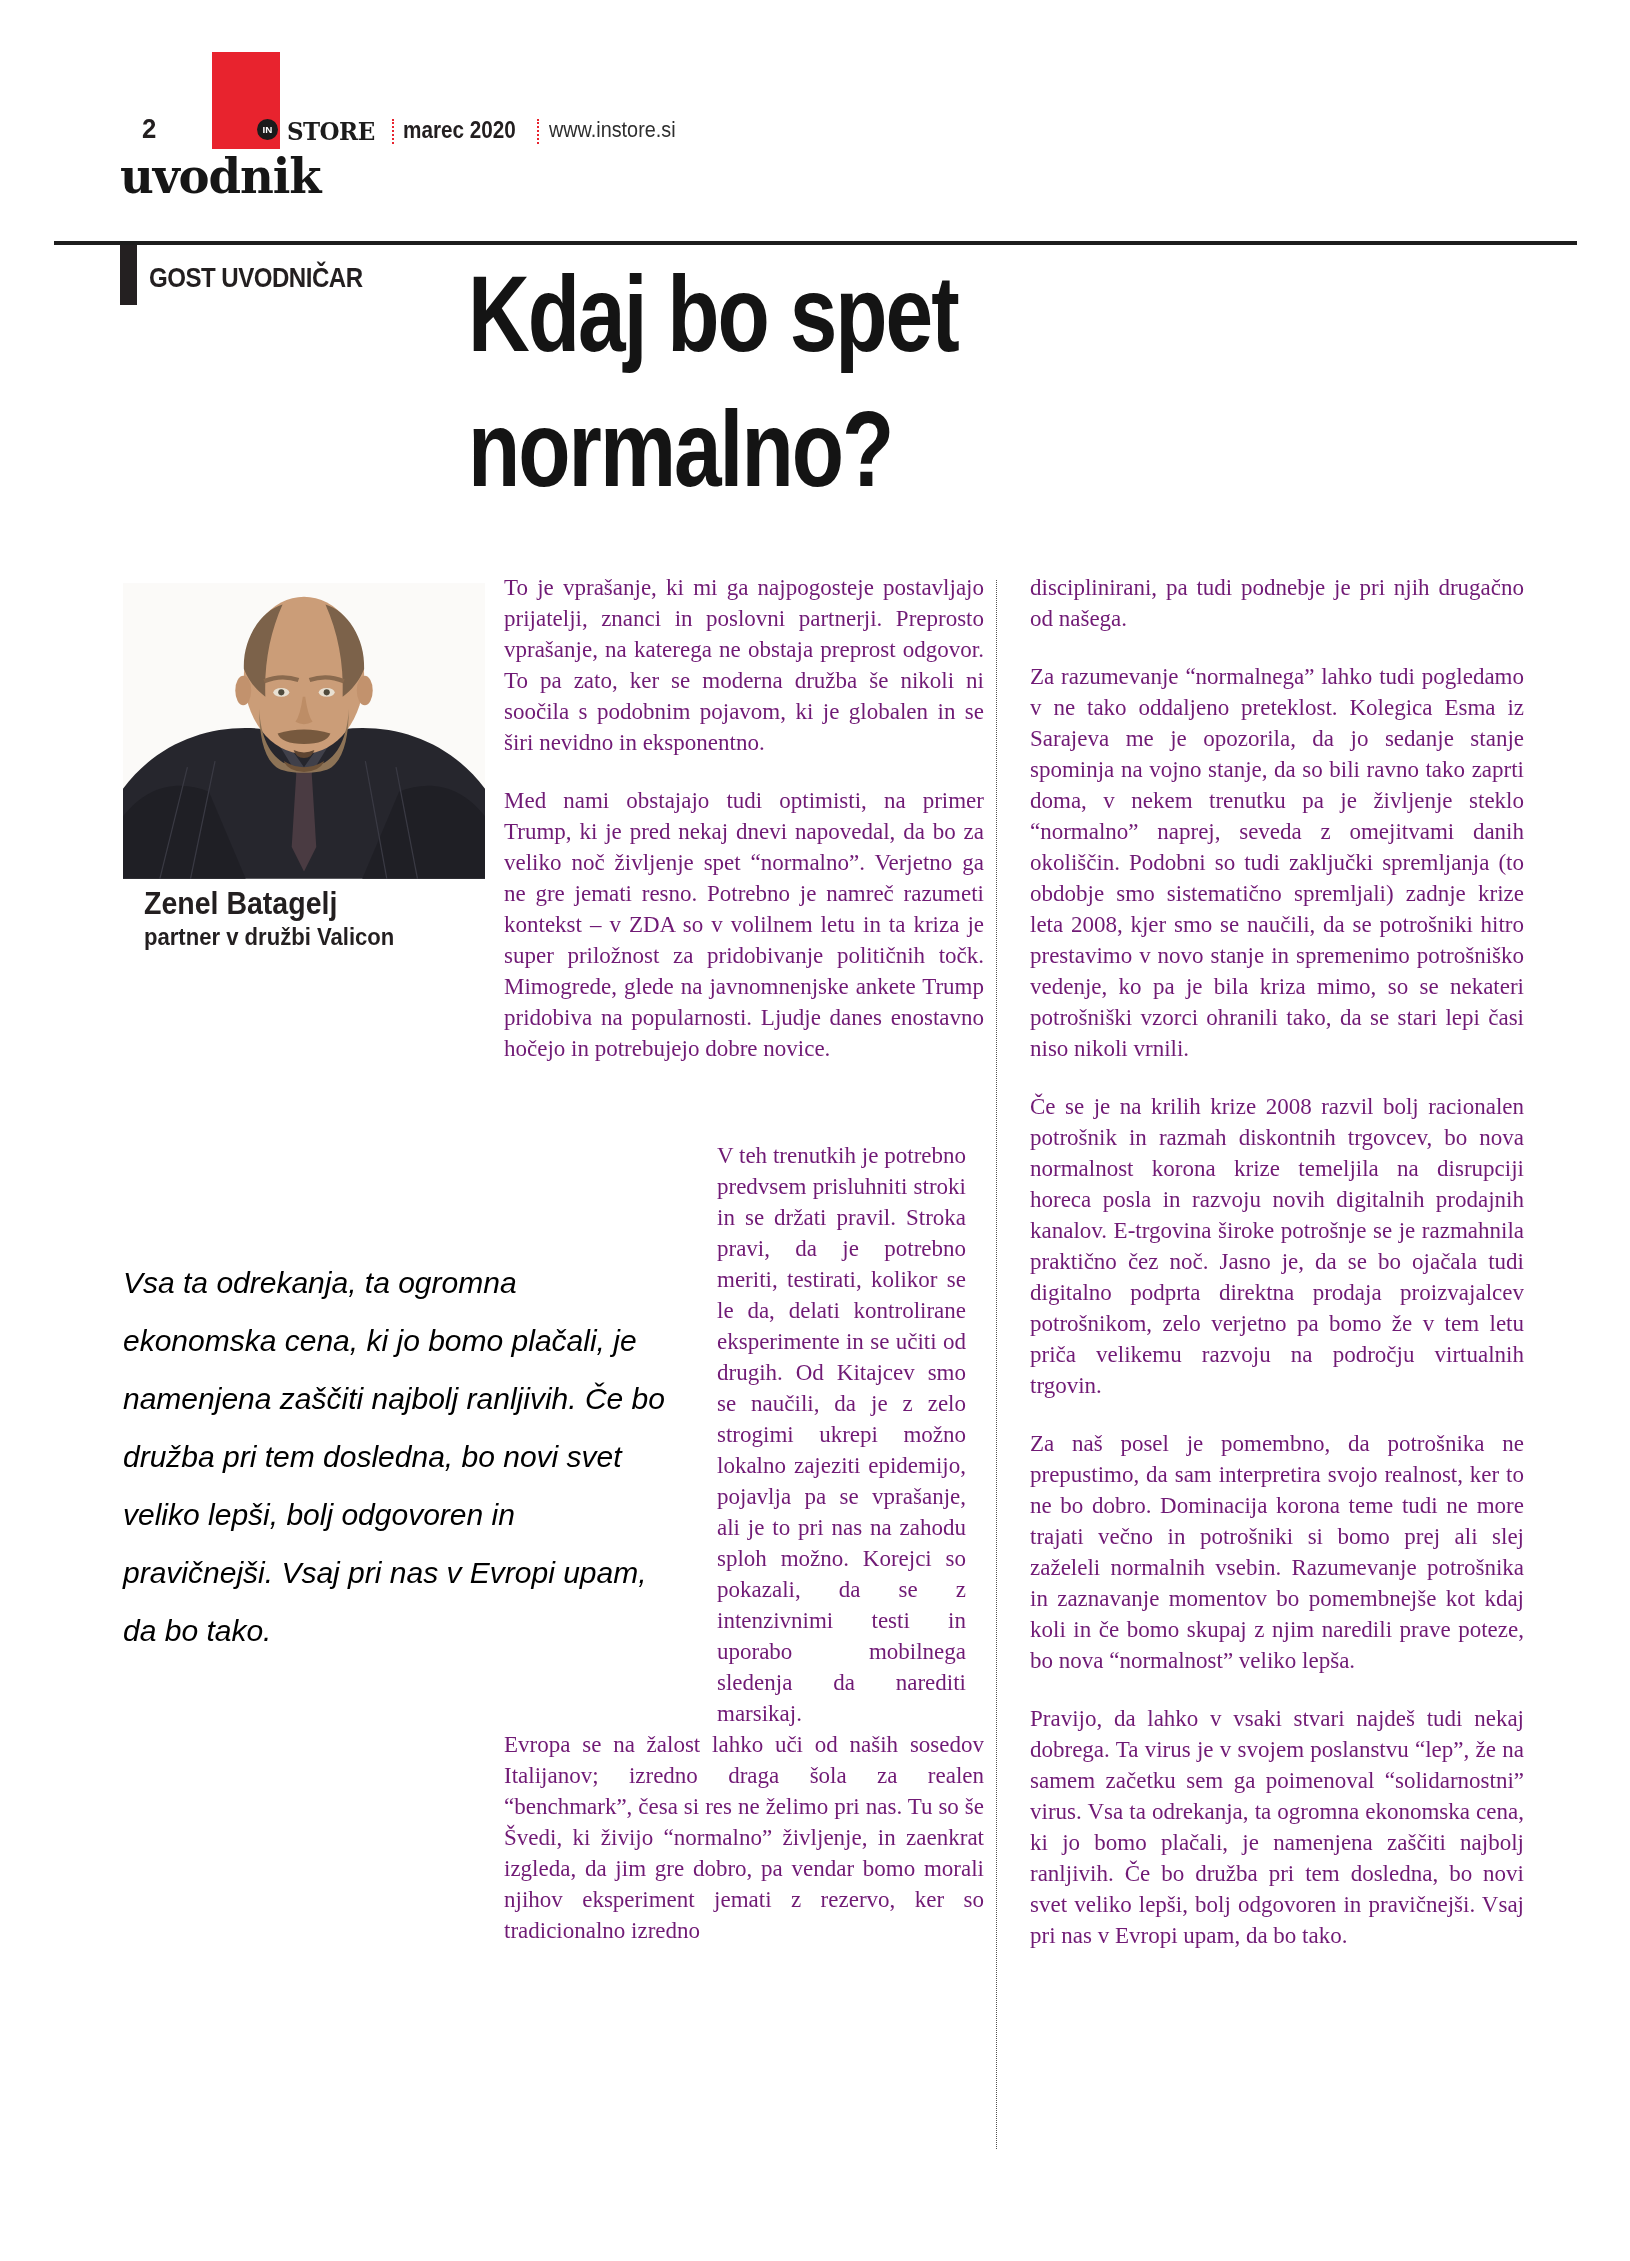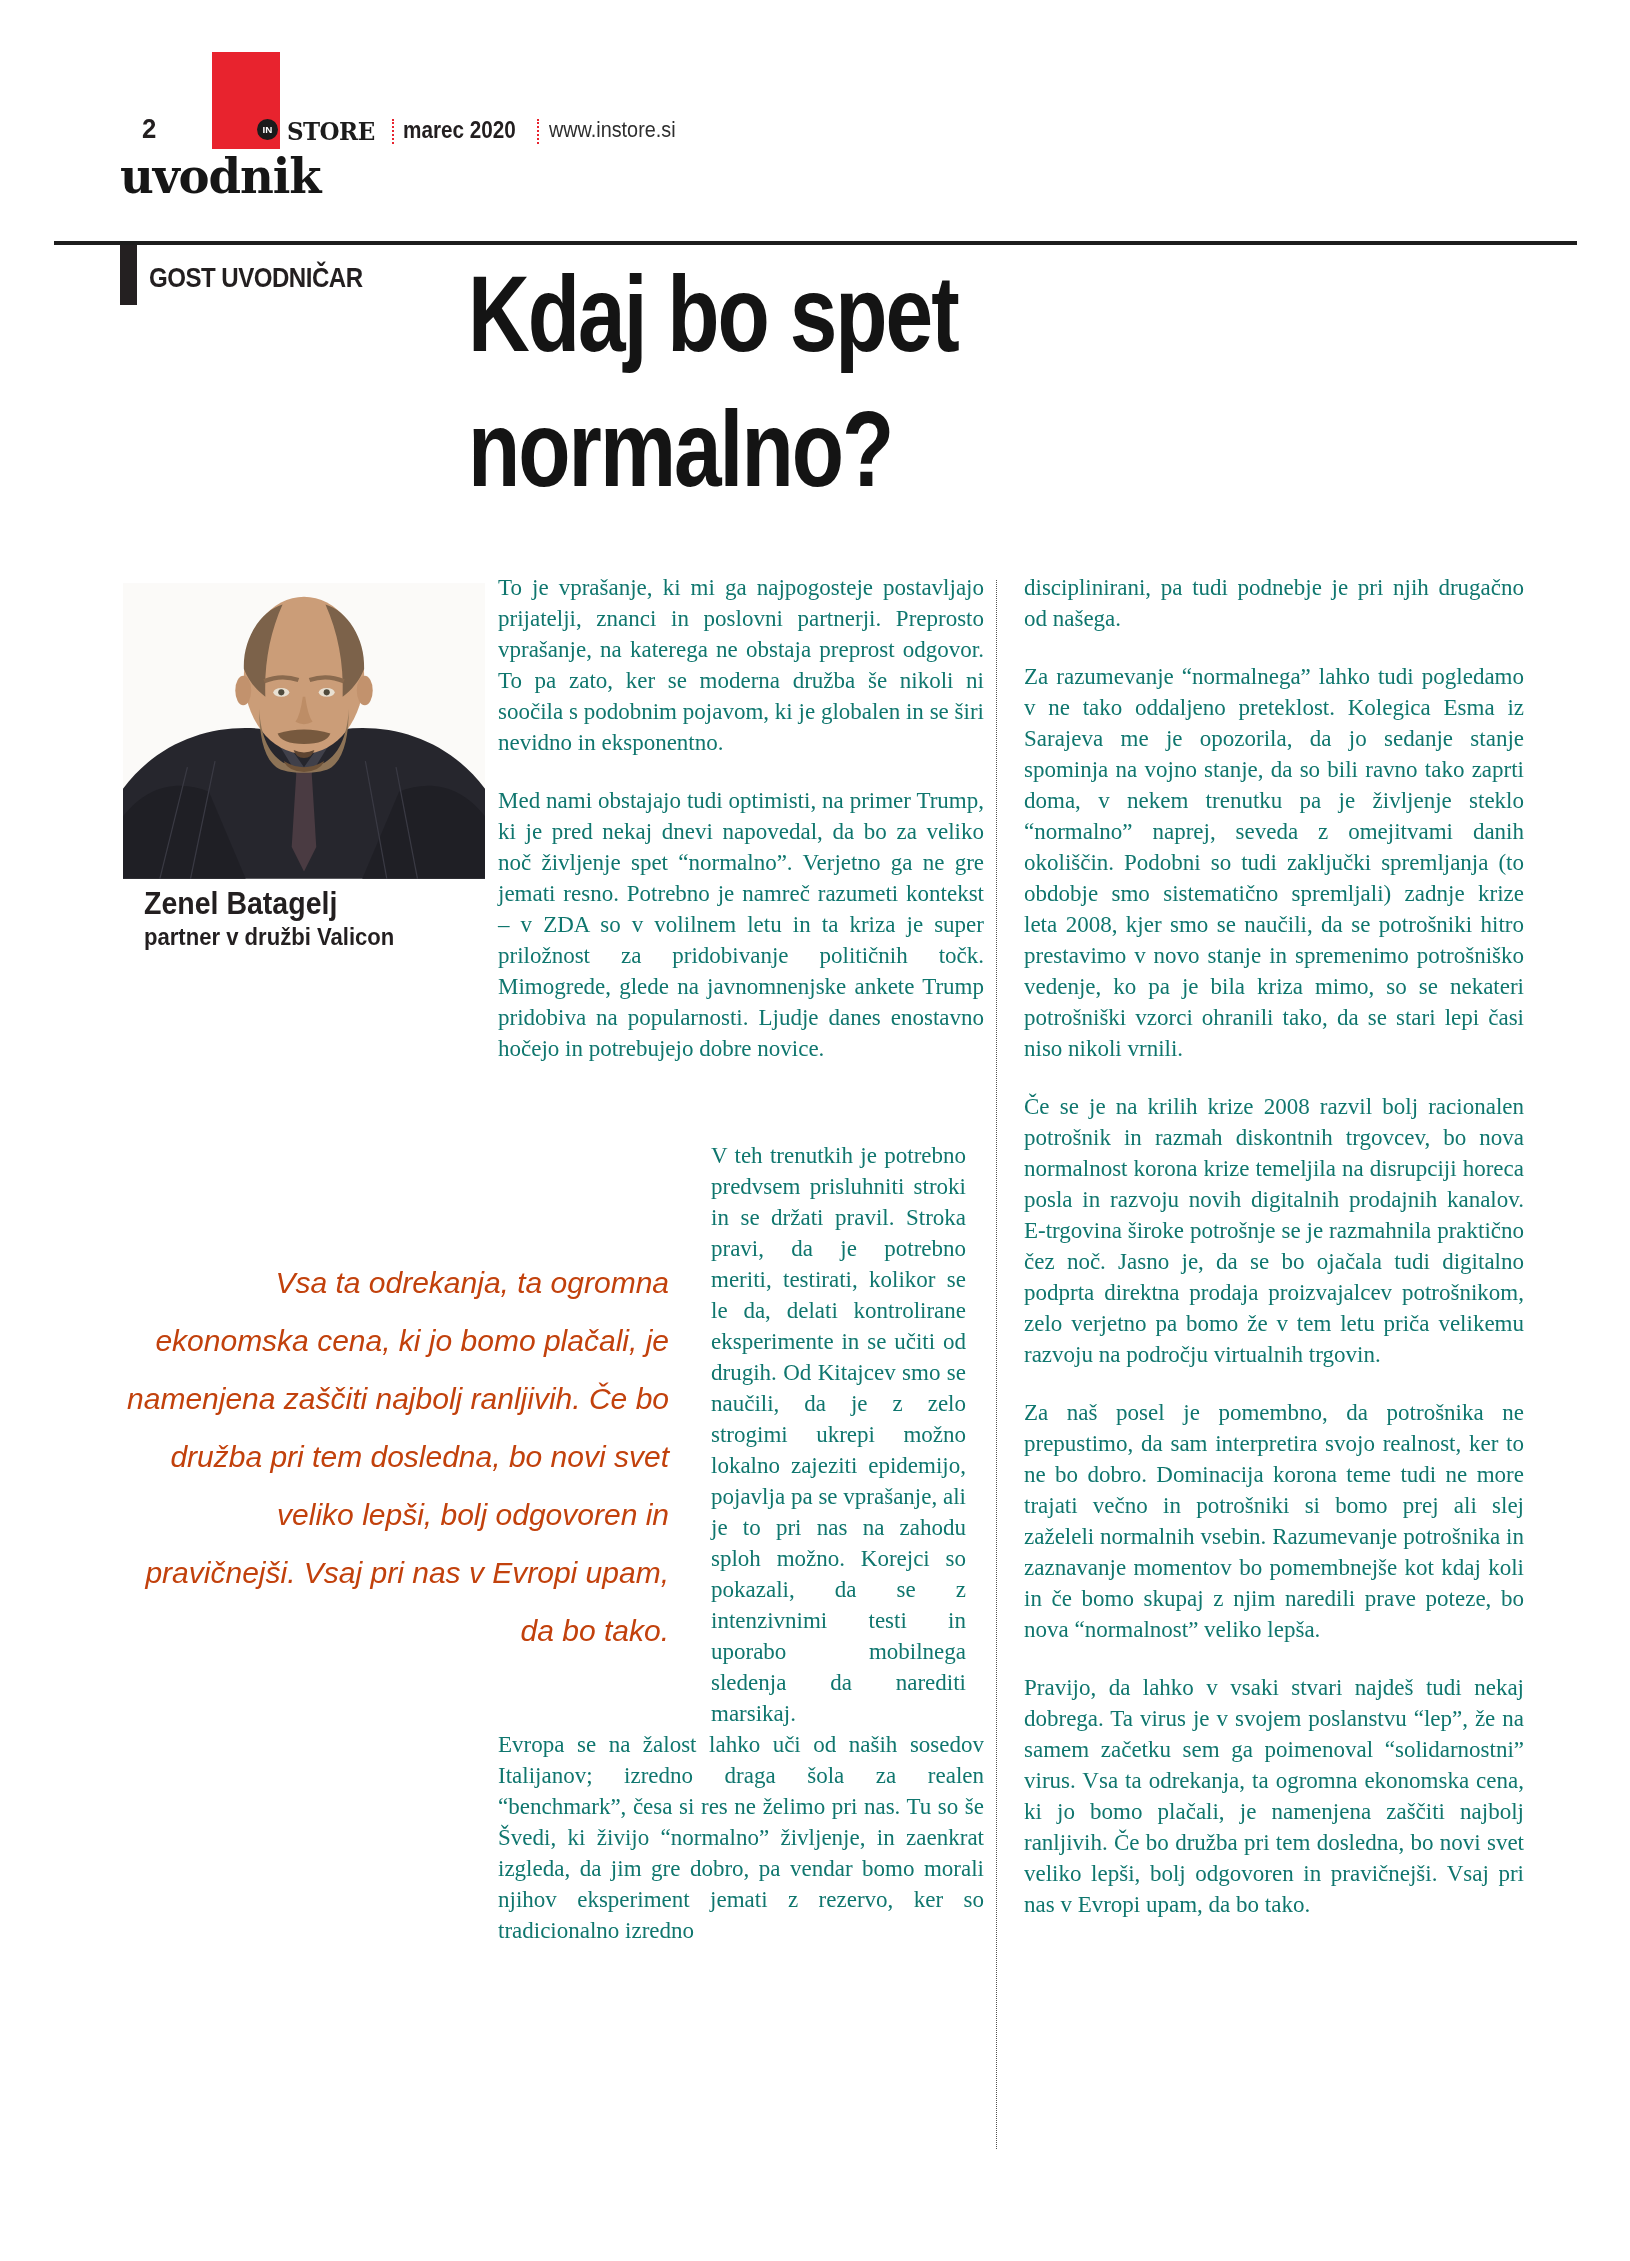--- a/index.html
+++ b/index.html
@@ -90,33 +90,33 @@
   }
   .author-role{
     position:absolute;left:144px;top:925px;
     font-family:"Liberation Sans",sans-serif;font-weight:bold;
     font-size:24px;line-height:1;color:#231f20;
     transform:scaleX(.92);transform-origin:left top;
   }
   
   .textcol{position:absolute;}
   .textcol .para{
-    margin:0 0 27px 10px;
+    margin:0 0 27px 16px;
     font-size:23px;line-height:31px;
-    text-align:justify;color:#0f766e;
+    text-align:justify;color:#701a75;
   }
   .textcol .para b{font-weight:normal;}
   .col-left-top{left:488px;top:572px;width:496px;}
   .col-narrow{left:701px;top:1140px;width:265px;}
   .col-left-bottom{left:488px;top:1729px;width:496px;}
   .col-right{left:1014px;top:572px;width:510px;}
   .pull-quote{
     position:absolute;left:123px;top:1254px;width:546px;
     font-family:"Liberation Sans",sans-serif;font-style:italic;
-    font-size:30px;line-height:58px;text-align:right;color:#c2410c;
+    font-size:30px;line-height:58px;text-align:left;color:#000000;
     margin:0;
   }
   .column-divider{
     position:absolute;left:996px;top:580px;height:1569px;width:0;
     border-left:1.8px dotted #4f4f4f;
   }
 </style>
 </head>
 <body>
 

